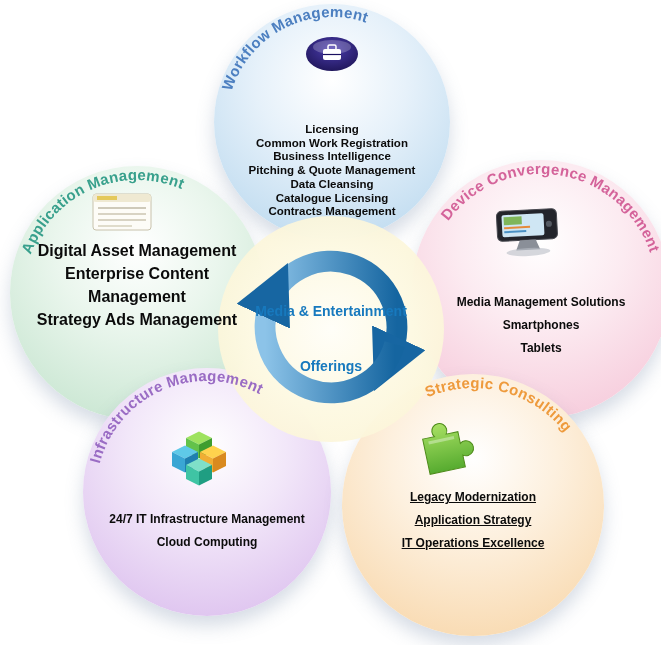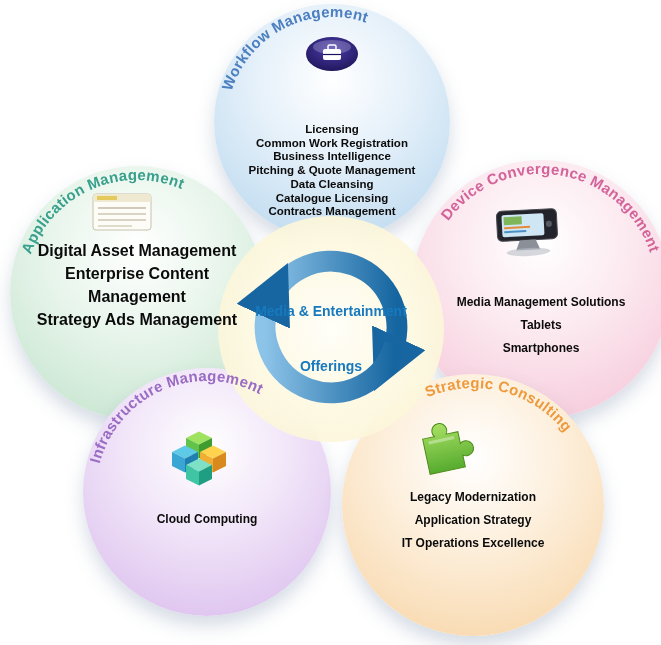--- a/index.html
+++ b/index.html
@@ -26,21 +26,21 @@
 
   svg.overlay { position:absolute; z-index:3; left:0; top:0; pointer-events:none; }
   .arc-label { font-family:"Liberation Sans", sans-serif; font-weight:bold; font-size:15px;
     text-anchor:middle; letter-spacing:0.3px; }
 
   .list { position:absolute; z-index:4; text-align:center; font-weight:700; color:#0b0b0b; }
   .workflow-list       { left:212px; top:79px;  width:240px; font-size:11.5px; line-height:13.7px;margin-top:44px; }
   .application-list    { left:17px;  top:239px; width:240px; font-size:16px;   line-height:23px; }
   .device-list         { left:421px; top:258px; width:240px; font-size:12px;   line-height:23px;margin-top:33px; }
   .infrastructure-list { left:87px;  top:508px; width:240px; font-size:12px;   line-height:23px; }
-  .strategic-list      { left:353px; top:486px; width:240px; font-size:12px;   line-height:23px; }
+  .strategic-list      { left:353px; top:486px; width:240px; font-size:12px;   line-height:23px;text-decoration:underline; }
 
   .center-title { position:absolute; z-index:4; left:216px; top:303px; width:230px;
     text-align:center; color:#1779be; font-weight:700; font-size:14px; }
   .center-title .ct-line + .ct-line { margin-top:39px; }
 </style>
 </head>
 <body>
 
 <div class="canvas">
 
@@ -162,25 +162,26 @@
   </div>
 
   <div class="list application-list">
     <div>Digital Asset Management</div>
     <div>Enterprise Content Management</div>
     <div>Strategy Ads Management</div>
   </div>
 
   <div class="list device-list">
     <div>Media Management Solutions</div>
+    <div>Smartphones</div>
     <div>Tablets</div>
-    <div>Smartphones</div>
   </div>
 
   <div class="list infrastructure-list">
+    <div>24/7 IT Infrastructure  Management</div>
     <div>Cloud Computing</div>
   </div>
 
   <div class="list strategic-list">
     <div>Legacy Modernization</div>
     <div>Application Strategy</div>
     <div>IT Operations Excellence</div>
   </div>
 
   <div class="center-title">

